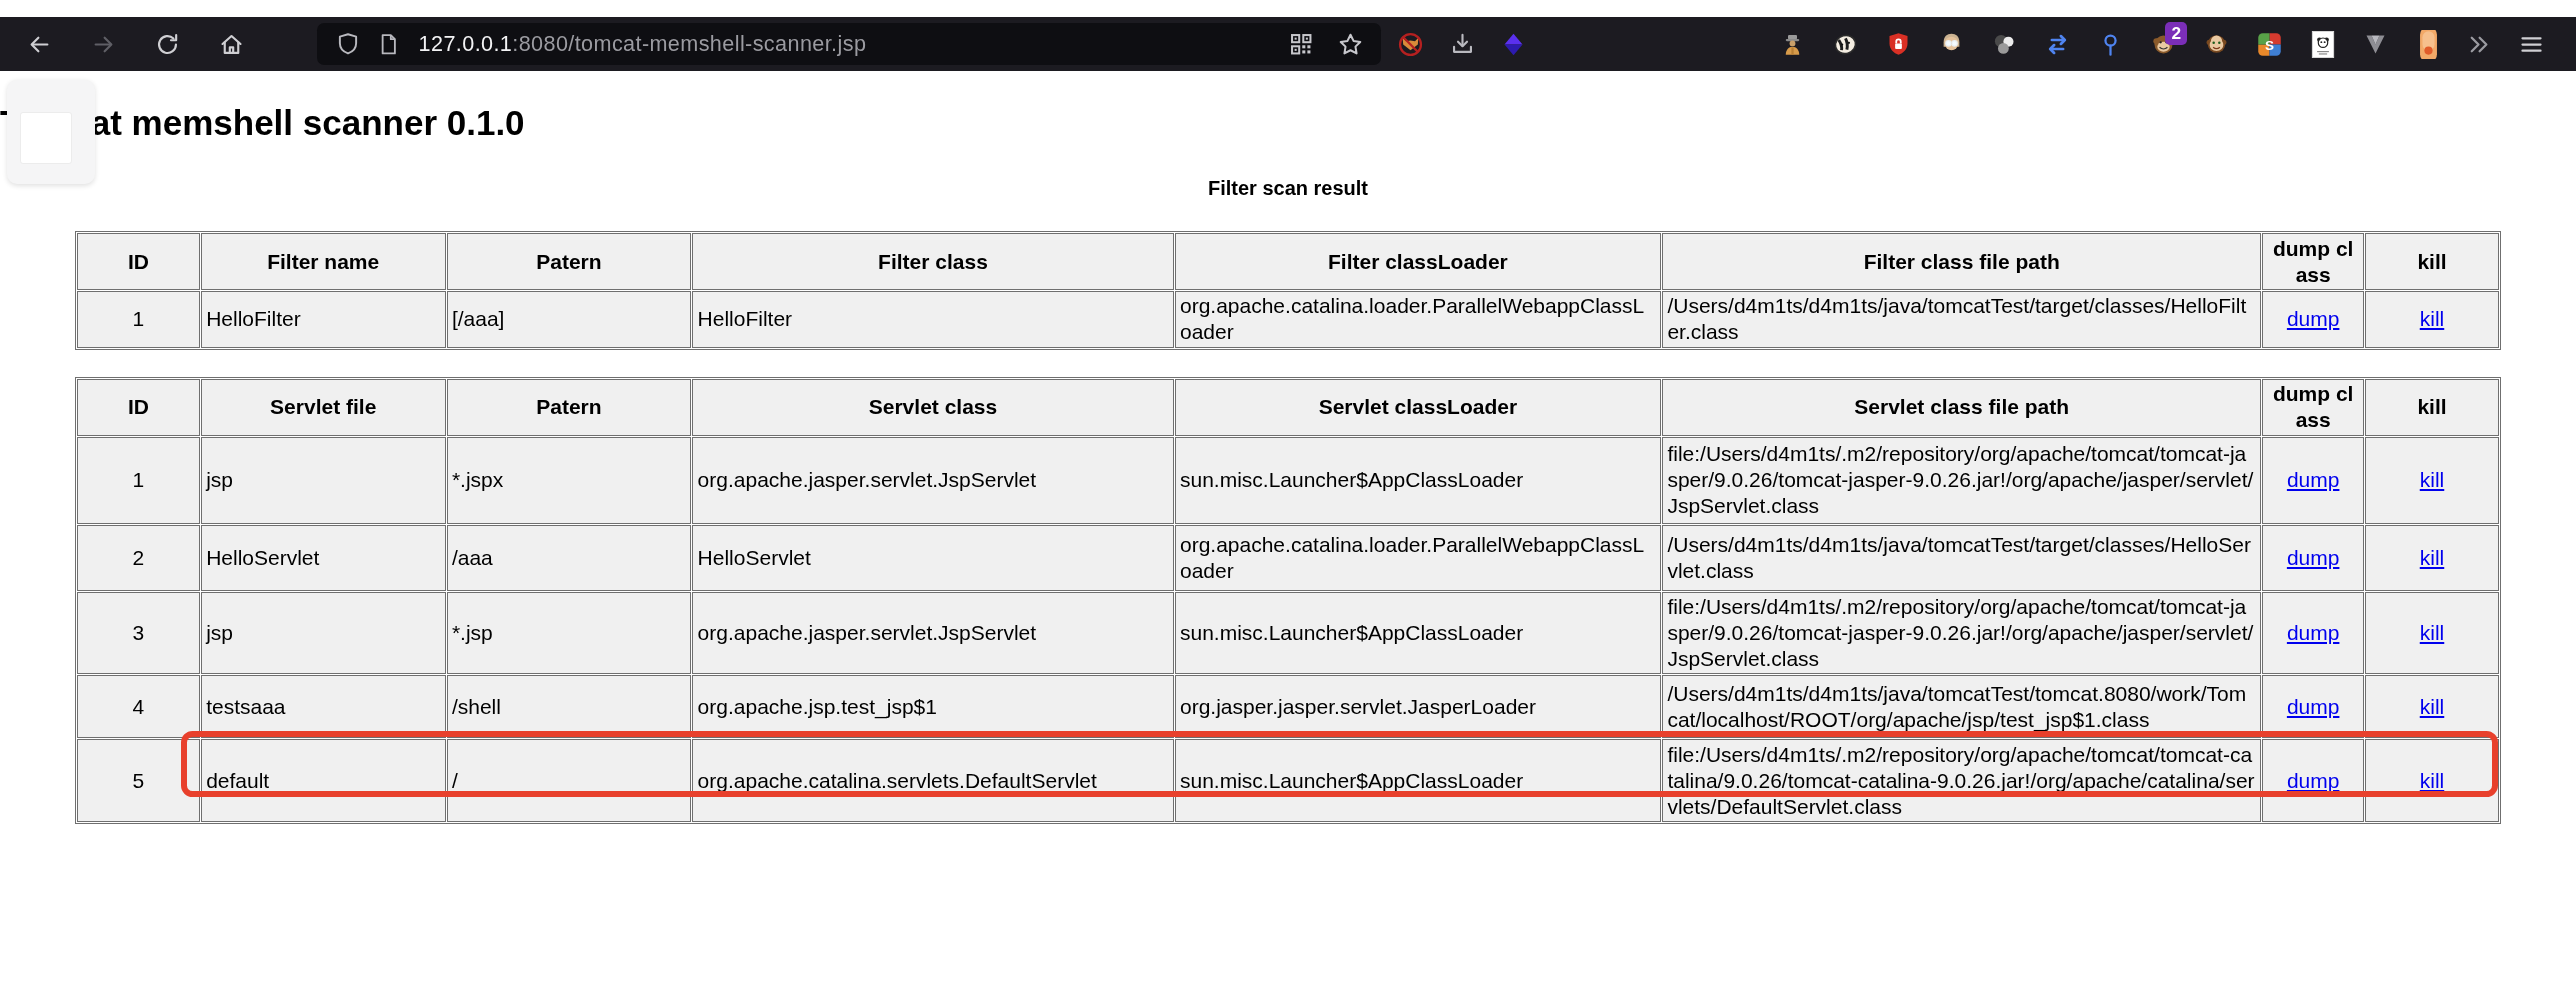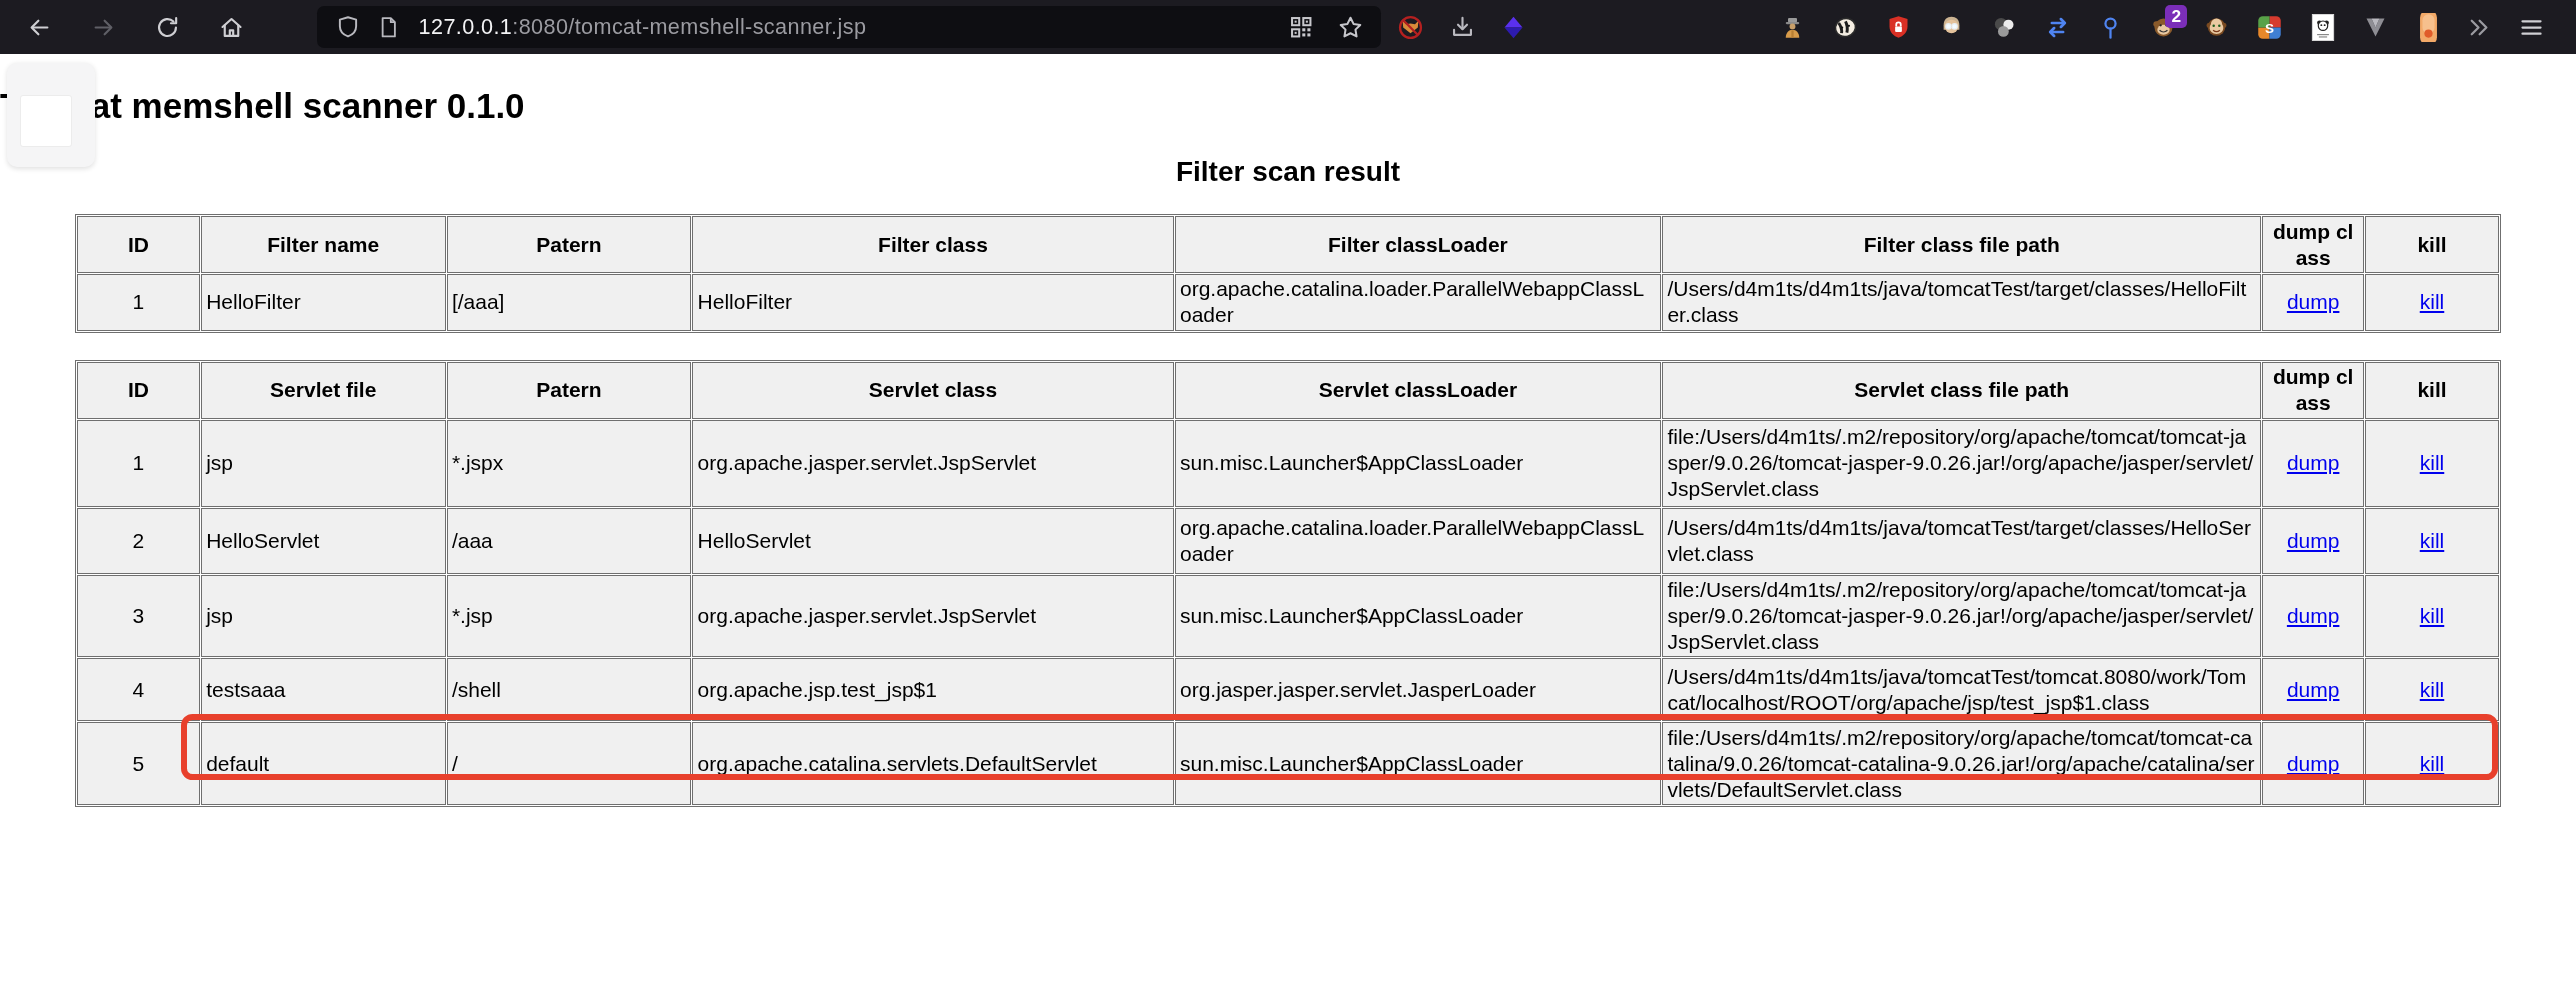--- a/index.html
+++ b/index.html
@@ -1,19 +1,19 @@
 <!DOCTYPE html>
 <html style="font-size:11.5px"><head>
 <meta charset="utf-8">
 <style>
   * { box-sizing: border-box; }
   html,body { margin:0; padding:0; background:#ffffff; }
   .app {
     position:relative; width:2576px; height:858px;
-    font-family:"Liberation Sans", sans-serif; overflow:hidden; background:#f0abfc;
+    font-family:"Liberation Sans", sans-serif; overflow:hidden; background:#f0abfc;margin-top:17px;
   }
 
   
   .toolbar {
     position:absolute; top:0; left:0; width:2576px; height:54px;
     background:#1c1b21; display:flex; align-items:center;
   }
   .nav-group { display:flex; align-items:center; gap:37px; padding-left:26px; }
   .tb-icon { width:27px; height:27px; display:flex; align-items:center; justify-content:center; flex:0 0 auto; }
   .tb-icon svg { display:block; }
@@ -43,21 +43,21 @@
   }
   .corner-widget .inner {
     position:absolute; left:13px; top:32px; width:52px; height:52px;
     background:#ffffff; border:1.4px solid #ececec; border-radius:2.9px;
   }
   h1.title {
     margin:32px 0 0 0; font-size:35px; line-height:39px;
     font-weight:bold; color:#000;
   }
   h2.section {
-    text-align:center; font-size:28px; line-height:27px; font-weight:bold; color:#000;
+    text-align:center; font-size:20px; line-height:27px; font-weight:bold; color:#000;
   }
   h2.filter-heading { margin:33px 0 0 0; }
   h2.servlet-heading { margin:36px 0 0 0; }
 
   table.scan {
     width:2426px; margin:29px auto 0 auto; table-layout:fixed;
     border-collapse:separate; border-spacing:1.4px;
     border:1.4px solid #6f6f6f; background:#ffffff;
   }
   table.servlet-table { margin-top:27px; }

